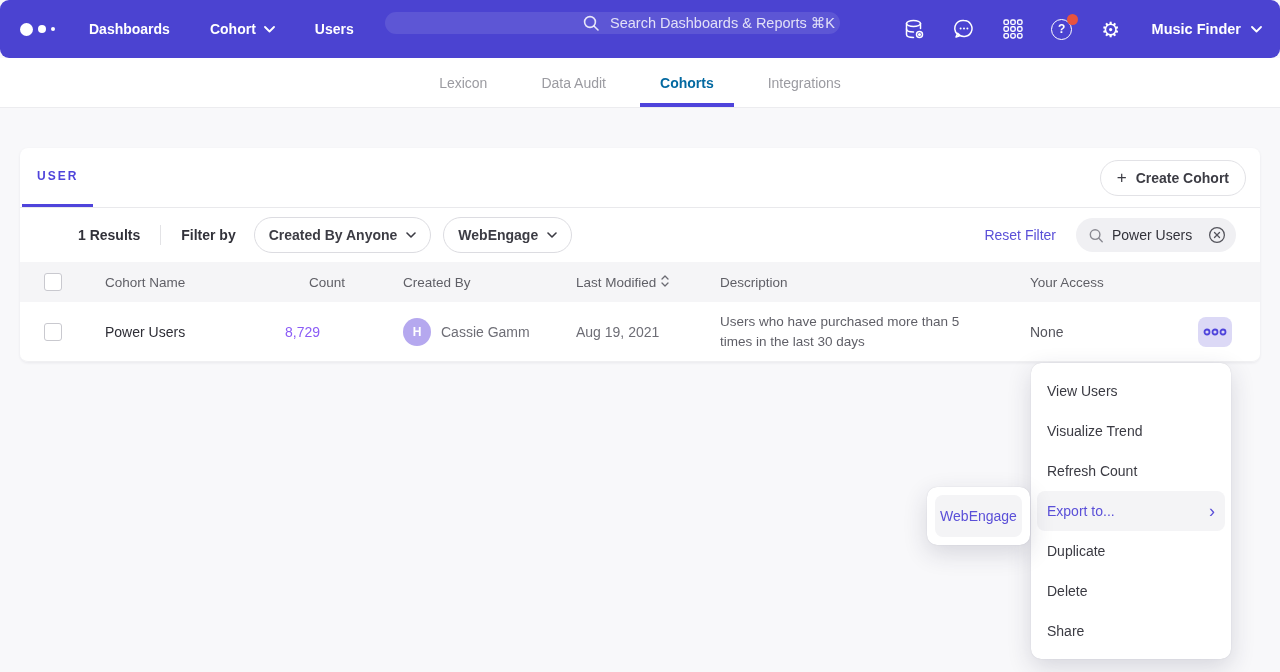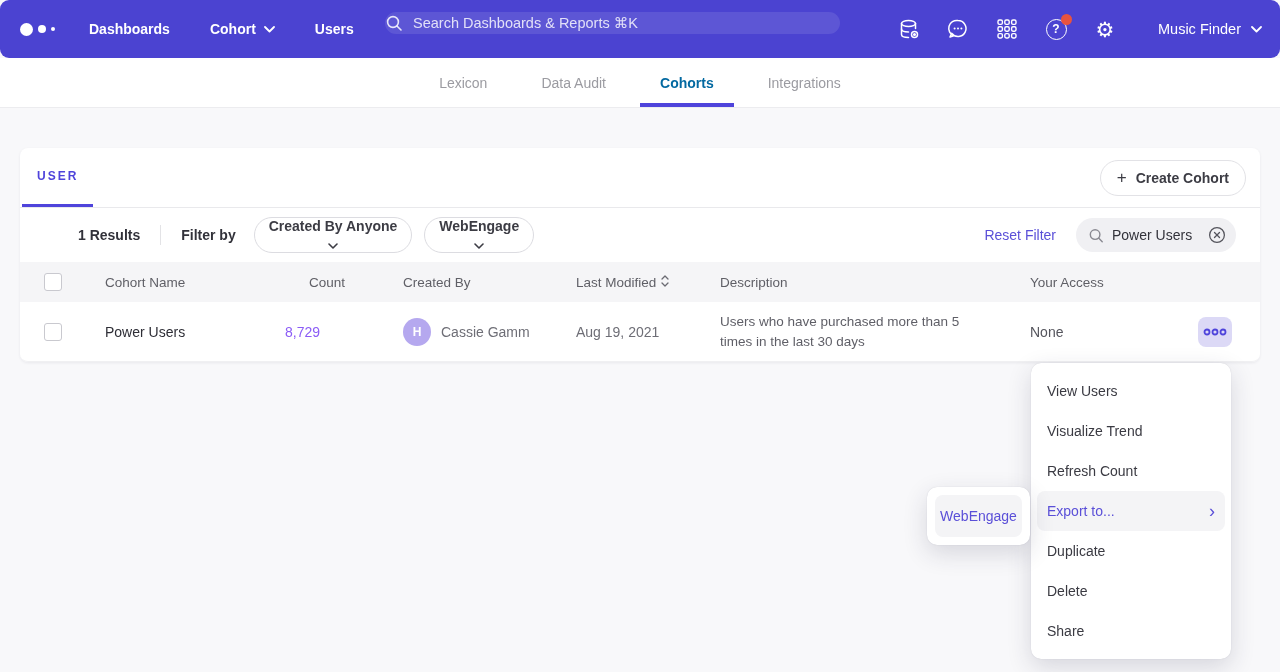--- a/index.html
+++ b/index.html
@@ -8,32 +8,32 @@
 
   
   .topnav { position:relative; height:58px; background:#4b43d1; display:flex; align-items:center; padding:0 20px;border-radius:9px; }
   .logo { display:flex; align-items:center; gap:5px; margin-right:34px; cursor:pointer; }
   .logo i { background:#fff; border-radius:50%; display:block; }
   .logo i:nth-child(1){ width:13px; height:13px; }
   .logo i:nth-child(2){ width:8px;  height:8px; }
   .logo i:nth-child(3){ width:4px;  height:4px; }
   .nav-item { color:#fff; font-size:14px; font-weight:600; margin-right:40px; display:flex; align-items:center; gap:8px; cursor:pointer; white-space:nowrap; }
   .nav-search { position:absolute; left:385px; top:12px; width:455px; height:22px; border-radius:17px;
-    background:rgba(255,255,255,0.10); display:flex; align-items:center; justify-content:flex-start; gap:10px; cursor:text; }
+    background:rgba(255,255,255,0.10); display:flex; align-items:center; justify-content:flex-end; gap:10px; cursor:text; }
   .nav-search svg { flex:0 0 auto; }
   .nav-search input { background:transparent; border:none; outline:none; color:rgba(255,255,255,0.85);
     font-size:14.5px; font-family:inherit; width:230px; }
   .nav-search input::placeholder { color:rgba(255,255,255,0.82); }
   .nav-right { position:absolute; right:18px; top:0; height:58px; display:flex; align-items:center; gap:25px; }
   .nav-icon { color:#fff; display:flex; align-items:center; justify-content:center; width:24px; height:24px; cursor:pointer; position:relative; }
   .nav-icon .dot { position:absolute; top:-3px; right:-4px; width:11px; height:11px; border-radius:50%; }
   .help-circle { width:21px; height:21px; border:1.7px solid #fff; border-radius:50%; display:flex; align-items:center; justify-content:center;
     font-size:12px; font-weight:700; color:#fff; }
   .gear-glyph { font-size:21px; line-height:1; color:#fff; }
-  .project { display:flex; align-items:center; gap:10px; color:#fff; font-size:14.5px; font-weight:400; cursor:pointer; margin-left:16px; }
+  .project { display:flex; align-items:center; gap:10px; color:#fff; font-size:14.5px; font-weight:700; cursor:pointer; margin-left:4px; }
 
   
   .subnav { height:50px; background:#fff; border-bottom:1px solid #ececef; display:flex; justify-content:center; gap:14px; }
   .tab { position:relative; display:flex; align-items:center; padding:0 20px; font-size:14px; color:#9b9ba1; cursor:pointer; }
   .tab.active { color:#0369a1; font-weight:600; }
   .tab.active .underline { position:absolute; left:0; right:0; bottom:0; height:4px; background:#4f44db; }
 
   
   .card { margin:40px 20px 0; background:#fff; border-radius:8px; box-shadow:0 1px 3px rgba(30,30,60,0.07); }
   .card-header { position:relative; height:60px; border-bottom:1px solid #e9e9ec; display:flex; align-items:stretch; }
@@ -43,21 +43,21 @@
     border:1px solid #e2e2e6; border-radius:18px; display:flex; align-items:center; gap:9px; font-size:14px; font-weight:600;
     color:#3c3c44; cursor:pointer; font-family:inherit; }
   .plus { font-size:17px; font-weight:500; color:#3c3c44; line-height:1; }
 
   
   .filter-row { height:54px; display:flex; align-items:center; padding:0 24px; }
   .results { font-size:14px; font-weight:700; color:#32323a; margin-left:34px; }
   .vdiv { width:1px; height:20px; background:#e3e3e6; margin:0 20px; }
   .filter-by { font-size:14px; font-weight:700; color:#32323a; margin-right:18px; }
   .pill-select { height:36px; padding:0 14px; border:1px solid #dcdce1; border-radius:18px; background:#fff; display:flex;
-    align-items:center; gap:9px; font-size:14px; font-weight:600; color:#3c3c44; cursor:pointer; margin-right:12px; font-family:inherit;flex-direction:column; }
+    align-items:center; gap:9px; font-size:14px; font-weight:600; color:#3c3c44; cursor:pointer; margin-right:12px; font-family:inherit; }
   .reset-link { margin-left:auto; font-size:14px; color:#5a4fd8; cursor:pointer; white-space:nowrap; }
   .table-search { margin-left:20px; width:160px; height:34px; background:#f0f0f3; border-radius:17px; display:flex;
     align-items:center; padding:0 10px 0 12px; gap:8px; }
   .table-search input { background:transparent; border:none; outline:none; font-size:14px; color:#32323a; width:88px; font-family:inherit; }
   .clear-btn { margin-left:auto; display:flex; cursor:pointer; }
 
   
   .grid-row { display:grid; grid-template-columns:61px 180px 118px 173px 144px 310px 168px auto; align-items:center; padding:0 24px; }
   .thead { height:40px; background:#f5f5f7; font-size:13.5px; color:#5f5f66; }
   .th { white-space:nowrap; }

